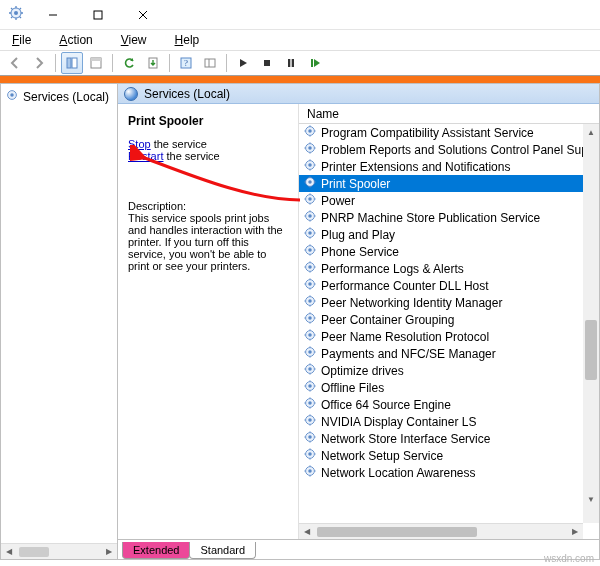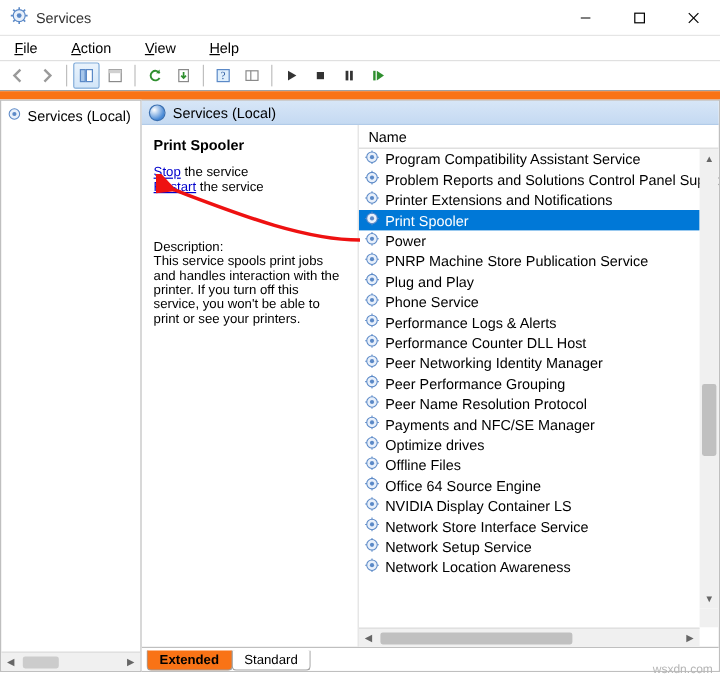--- a/index.html
+++ b/index.html
@@ -216,21 +216,21 @@
   .tab {
     padding: 2px 10px;
     font-size: 11px;
     border: 1px solid #9f9f9f;
     border-top: none;
     border-bottom-left-radius: 4px;
     border-bottom-right-radius: 4px;
     background: #fff;
     margin-right: -1px;
   }
-  .tab.active { background: #f97316; font-weight: bold; }
+  .tab.active { background: #ec4899; font-weight: normal; }
 
   .watermark {
     position: absolute;
     right: 6px; bottom: 2px;
     font-size: 10px;
     color: #b5b5b5;
     pointer-events: none;
   }
 
   
@@ -258,21 +258,20 @@
           <line x1="8" y1="13" x2="8" y2="15"></line>
         <line x1="1" y1="8" x2="3" y2="8"></line>
           <line x1="13" y1="8" x2="15" y2="8"></line>
         <line x1="3" y1="3" x2="4.5" y2="4.5"></line>
           <line x1="11.5" y1="11.5" x2="13" y2="13"></line>
         <line x1="3" y1="13" x2="4.5" y2="11.5"></line>
           <line x1="11.5" y1="4.5" x2="13" y2="3"></line>
       </g>
     </svg>
   </span>
-  <span class="title-text">Services</span>
   <div class="winbtn">
     <svg viewBox="0 0 10 10">
         <line x1="1" y1="5" x2="9" y2="5" stroke="#000" stroke-width="1"></line>
       </svg>
   </div>
   <div class="winbtn">
     <svg viewBox="0 0 10 10">
         <rect x="1" y="1" width="8" height="8" fill="none" stroke="#000" stroke-width="1"></rect>
       </svg>
   </div>
@@ -558,21 +557,21 @@
                 <span class="gear"><svg class="svc-icon" viewBox="0 0 16 16">
                     <circle cx="8" cy="8" r="5" fill="#e8f0fb" stroke="#5b89c7"></circle>
                     <circle cx="8" cy="8" r="2" fill="#5b89c7"></circle>
                     <g stroke="#5b89c7" stroke-width="1">
                       <line x1="8" y1="1.5" x2="8" y2="3"></line>
                       <line x1="8" y1="13" x2="8" y2="14.5"></line>
                       <line x1="1.5" y1="8" x2="3" y2="8"></line>
                       <line x1="13" y1="8" x2="14.5" y2="8"></line>
                     </g>
                   </svg></span>
-                <span>Peer Performance Grouping</span>
+                <span>Peer Container Grouping</span>
               </div>
               <div class="row">
                 <span class="gear"><svg class="svc-icon" viewBox="0 0 16 16">
                     <circle cx="8" cy="8" r="5" fill="#e8f0fb" stroke="#5b89c7"></circle>
                     <circle cx="8" cy="8" r="2" fill="#5b89c7"></circle>
                     <g stroke="#5b89c7" stroke-width="1">
                       <line x1="8" y1="1.5" x2="8" y2="3"></line>
                       <line x1="8" y1="13" x2="8" y2="14.5"></line>
                       <line x1="1.5" y1="8" x2="3" y2="8"></line>
                       <line x1="13" y1="8" x2="14.5" y2="8"></line>

